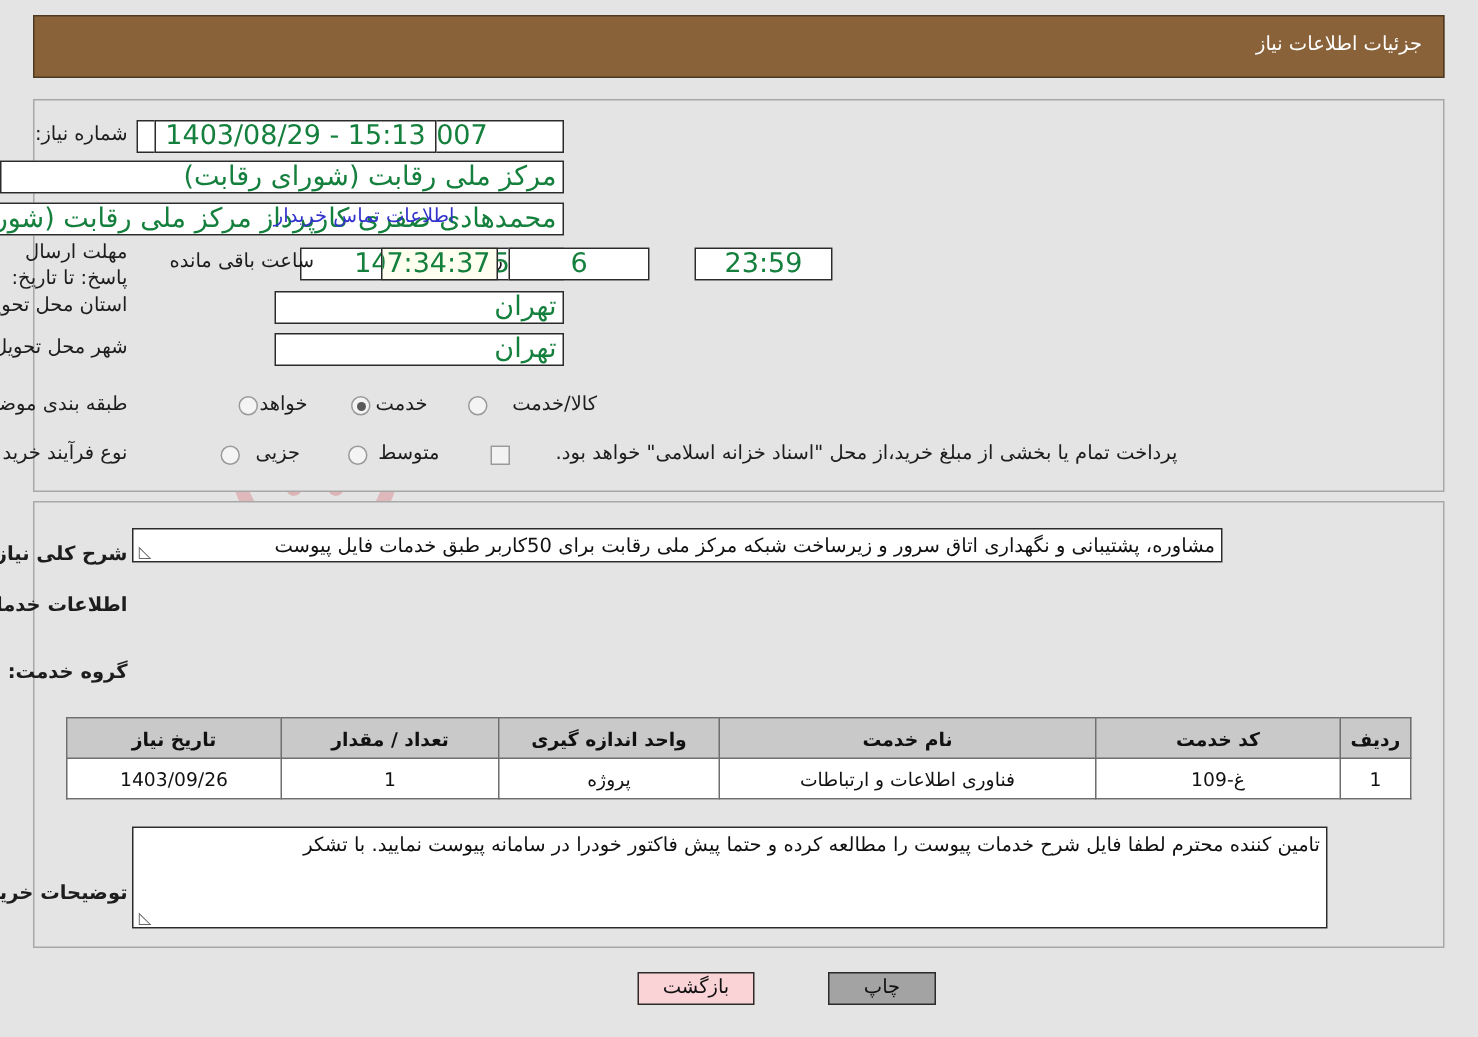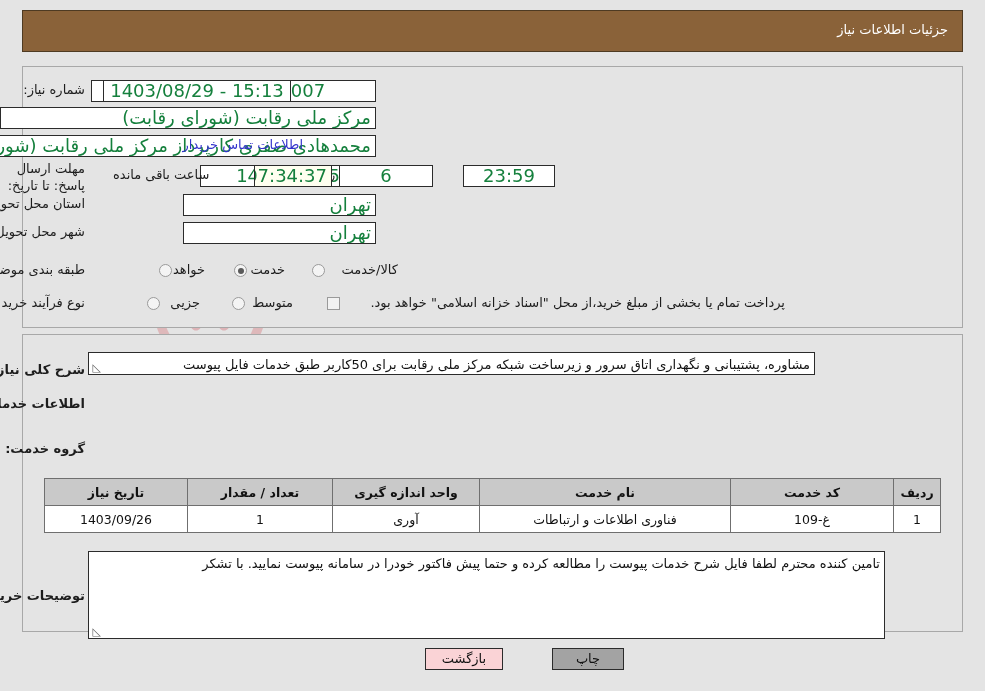--- a/index.html
+++ b/index.html
@@ -315,30 +315,30 @@
           <th style="width:134px;">واحد اندازه گیری</th>
           <th style="width:132px;">تعداد / مقدار</th>
           <th style="width:130px;">تاریخ نیاز</th>
         </tr>
       </thead>
       <tbody>
         <tr>
           <td>1</td>
           <td>غ-109</td>
           <td>فناوری اطلاعات و ارتباطات</td>
-          <td>آوری</td>
+          <td>پروژه</td>
           <td>1</td>
           <td>1403/09/26</td>
         </tr>
       </tbody>
     </table>
   </div>
 
   <div class="lbl bold" style="right:900px; top:588px;">توضیحات خریدار:</div>
-  <div class="ta" style="right:100px; top:551px; width:797px; height:88px;padding-left:33px;">
+  <div class="ta" style="right:100px; top:551px; width:797px; height:68px;padding-left:33px;">
     <span>تامین کننده محترم لطفا فایل شرح خدمات پیوست را مطالعه کرده و حتما پیش فاکتور خودرا در سامانه پیوست نمایید. با تشکر</span>
     <span class="grip">◺</span>
   </div>
 
   <div class="btn print" style="left:516px; top:648px; width:72px;">چاپ</div>
   <div class="btn back" style="left:425px; top:648px; width:78px;">بازگشت</div>
 
 </div>
 
 </body></html>

